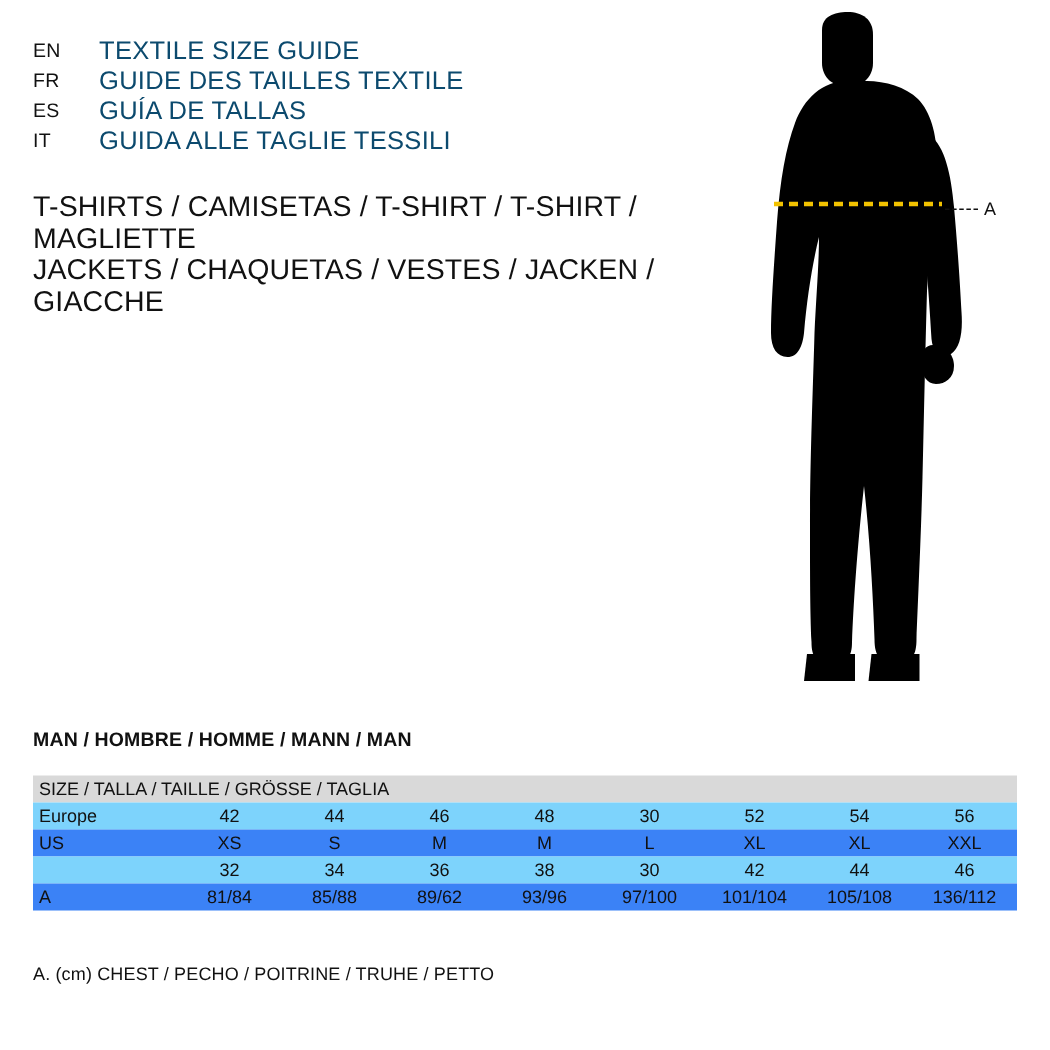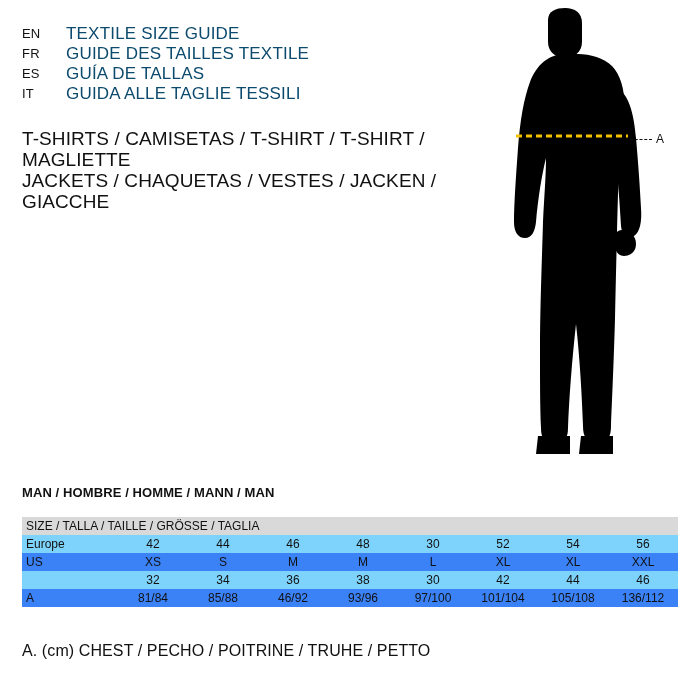--- a/index.html
+++ b/index.html
@@ -130,21 +130,21 @@
     background: #3b82f6;
   }
   table.size-table td.val {
     width: 70px;
   }
 
   .footnote {
     position: absolute;
     left: 22px;
     top: 642px;
-    font-size: 16px;
+    font-size: 12px;
     color: #111;
     letter-spacing: 0.1px;
   }
 </style>
 </head>
 <body>
 
 <div class="lang-block">
   <div class="lang-row">
     <div class="lang-code">EN</div>
@@ -256,21 +256,21 @@
     <td class="val">38</td>
     <td class="val">30</td>
     <td class="val">42</td>
     <td class="val">44</td>
     <td class="val">46</td>
   </tr>
   <tr class="plain">
     <td class="row-label">A</td>
     <td class="val">81/84</td>
     <td class="val">85/88</td>
-    <td class="val">46/92</td>
+    <td class="val">89/62</td>
     <td class="val">93/96</td>
     <td class="val">97/100</td>
     <td class="val">101/104</td>
     <td class="val">105/108</td>
     <td class="val">136/112</td>
   </tr>
 </tbody>
   </table>
 
 <div class="footnote">A. (cm) CHEST / PECHO / POITRINE / TRUHE / PETTO</div>

